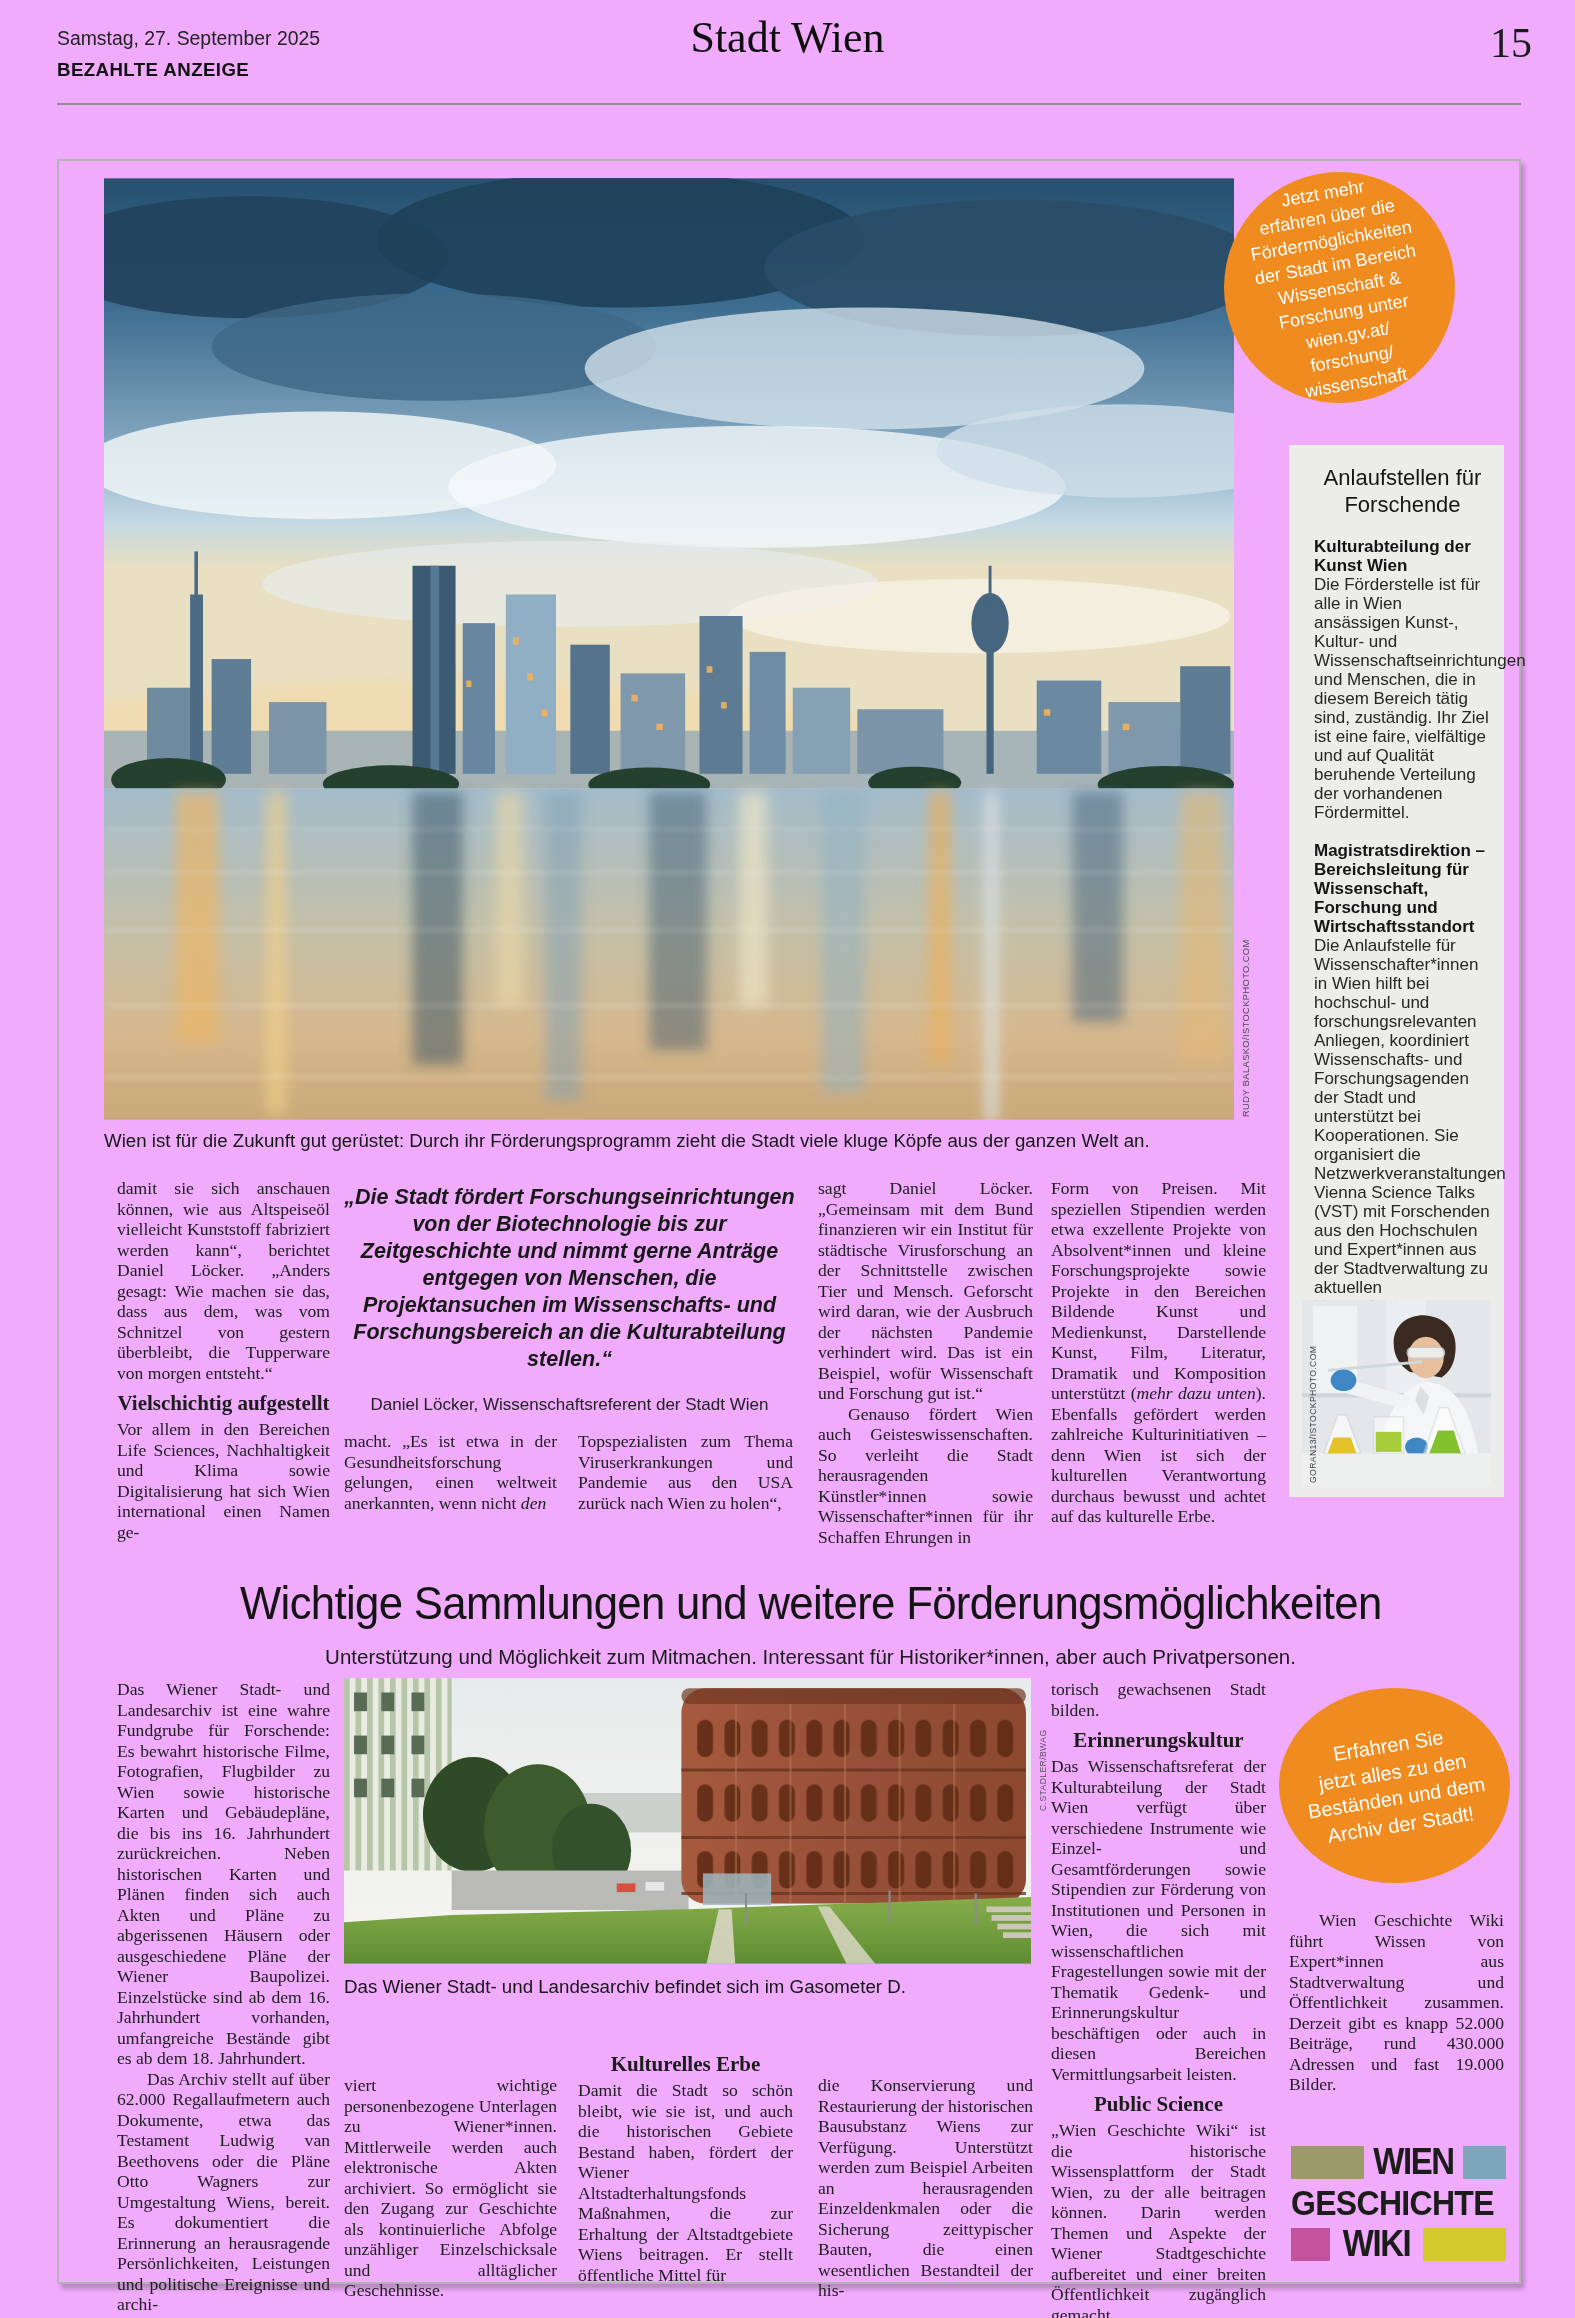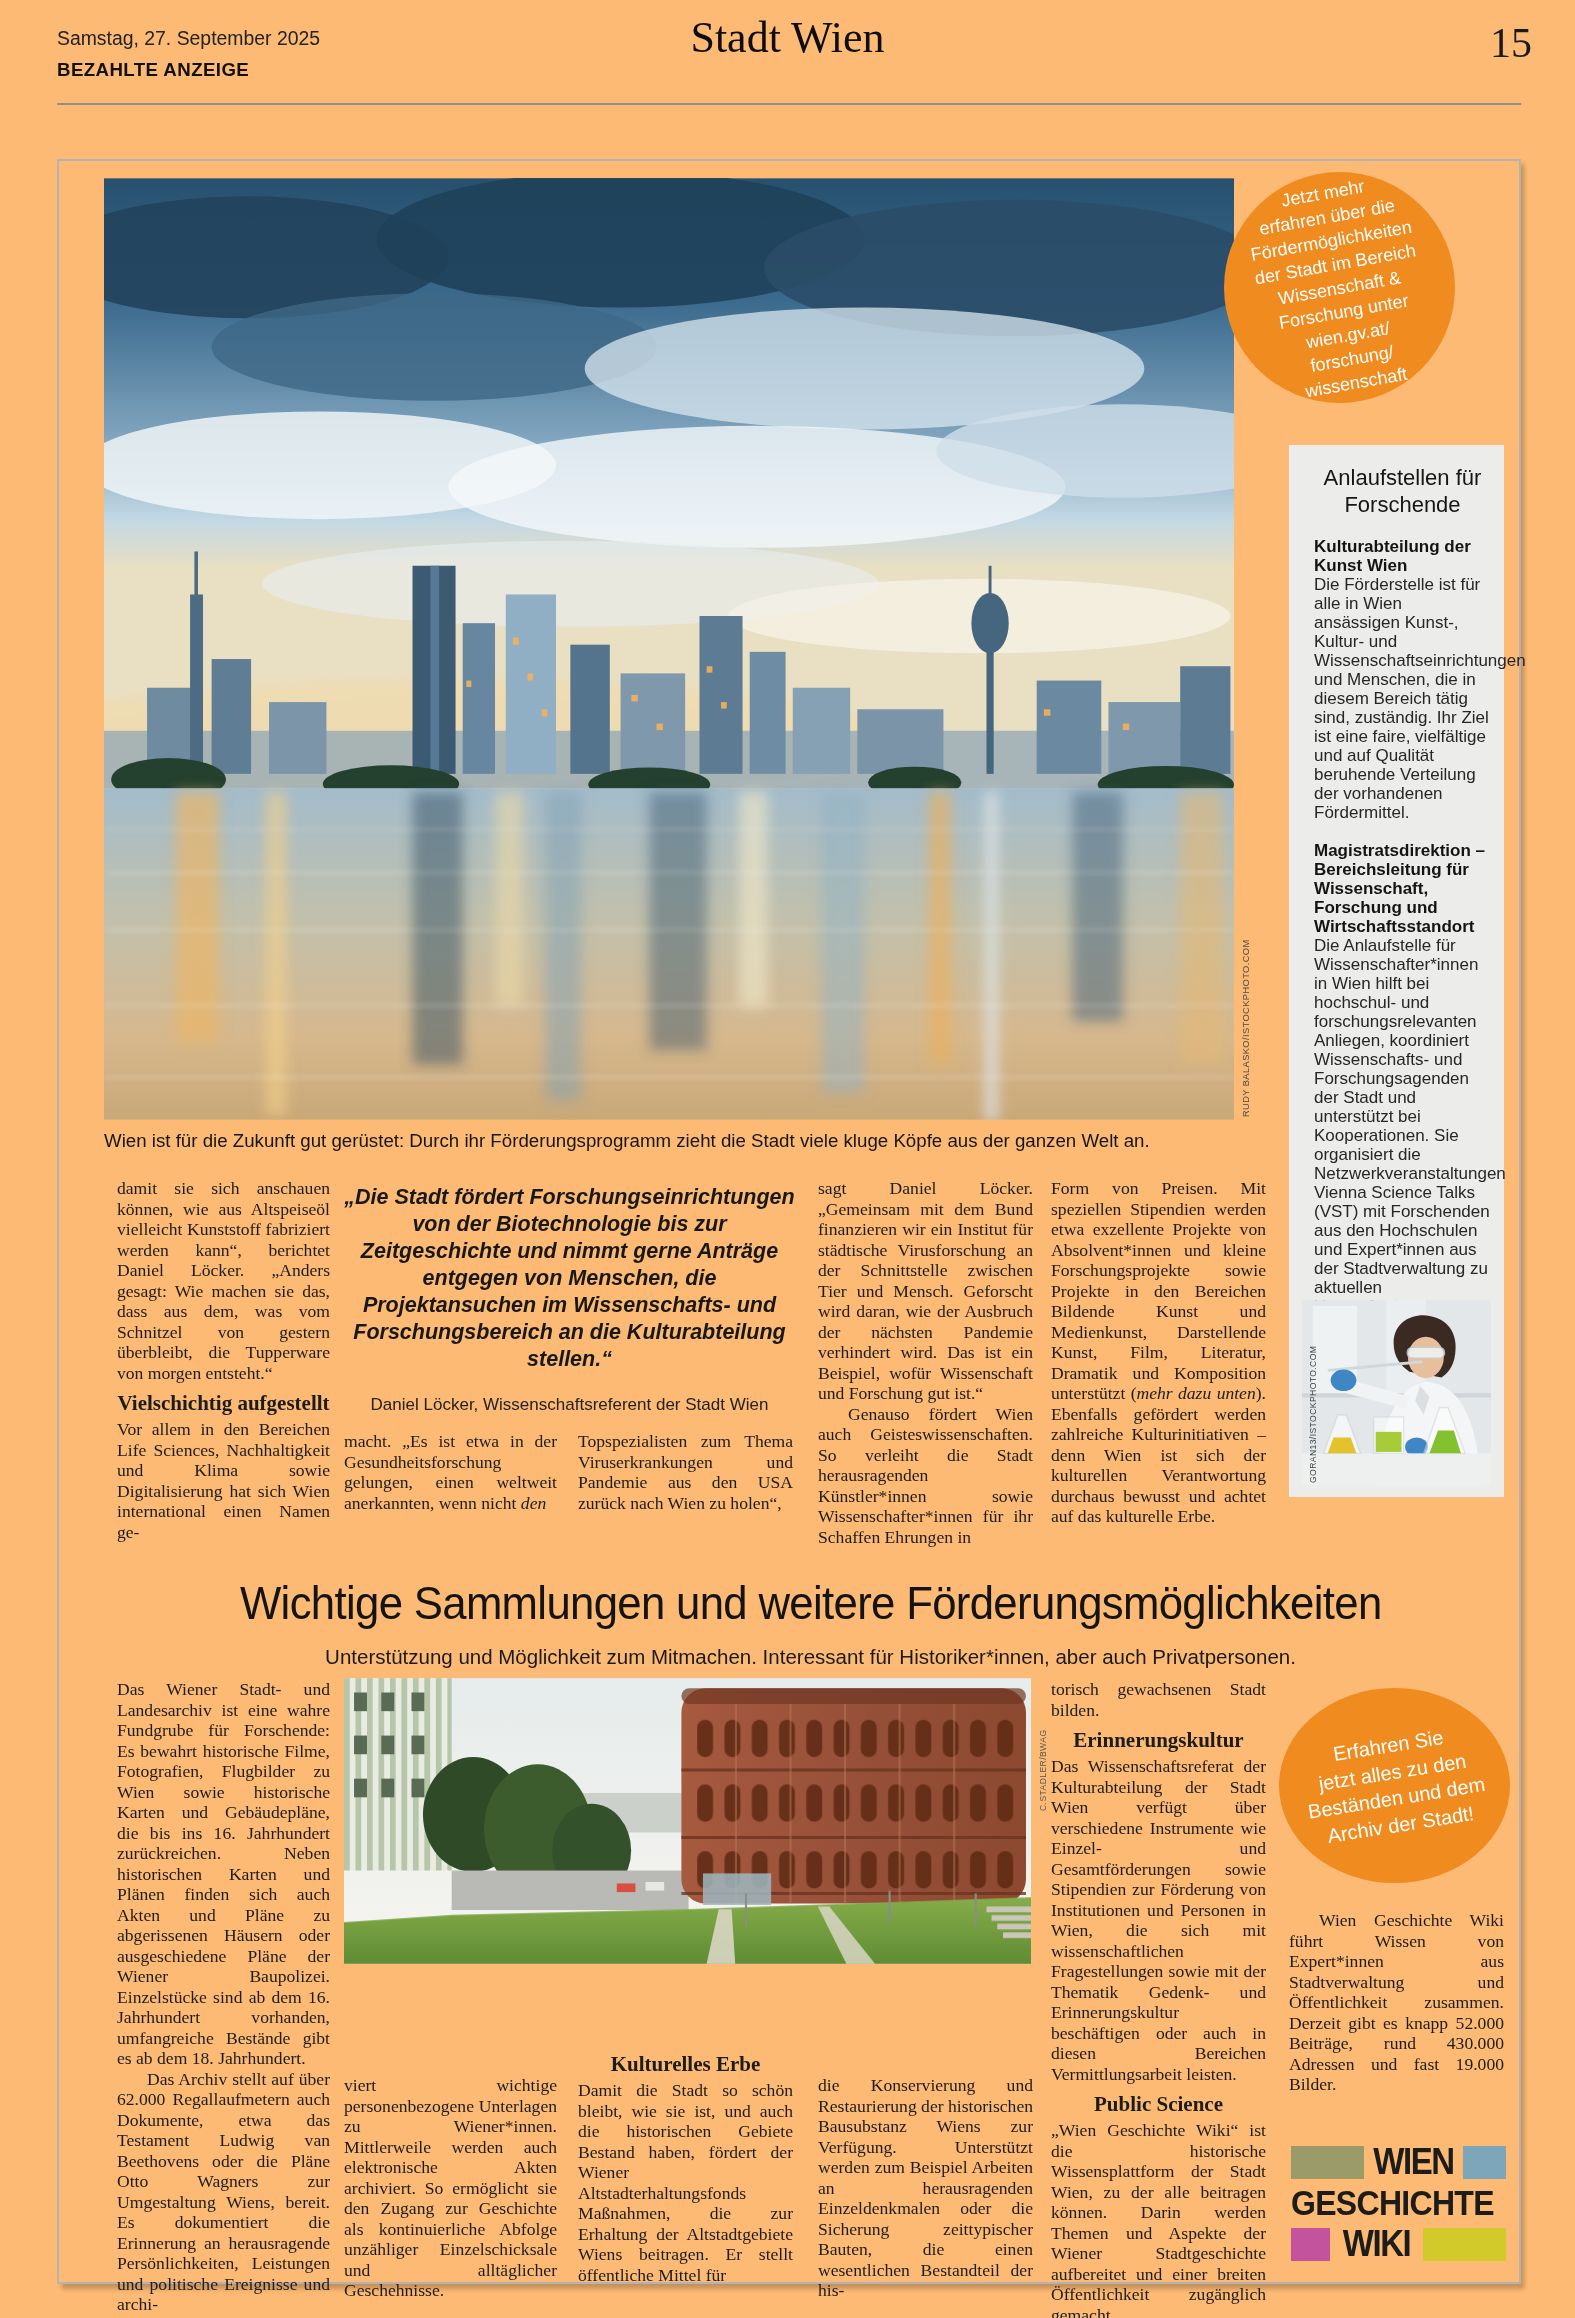--- a/index.html
+++ b/index.html
@@ -1,16 +1,16 @@
 <!DOCTYPE html>
 <html lang="de" style="font-size:11.5px"><head>
 <meta charset="utf-8">
 <style>
   html,body{margin:0;padding:0;background:#e9e9e9;}
-  .page{position:relative;width:1575px;height:2319px;background:#fdba74;
+  .page{position:relative;width:1575px;height:2319px;background:#f0abfc;
         font-family:"Liberation Sans",sans-serif;color:#1b1b1b;overflow:hidden;}
   .abs{position:absolute;}
 
   
   .date{left:57px;top:27px;font-size:19.4px;color:#222;}
   .adlabel{left:57px;top:59px;font-size:18.7px;font-weight:bold;letter-spacing:0.4px;color:#111;}
   .masthead{left:0;top:11.5px;width:100%;text-align:center;
             font-family:"Liberation Serif",serif;font-size:44px;color:#0d0d0d;}
   .pagenum{right:43px;top:18.7px;font-family:"Liberation Serif",serif;font-size:42px;color:#1a1a1a;}
   .header-rule{left:57px;top:103px;width:1464px;height:2.2px;background:#8f8f8f;}
@@ -365,20 +365,21 @@
         </g>
       <g fill="#cbc6b8">
           <rect x="895" y="318" width="62" height="8"></rect>
           <rect x="902" y="330" width="55" height="8"></rect>
           <rect x="910" y="342" width="47" height="8"></rect>
           <rect x="918" y="354" width="39" height="8"></rect>
         </g>
     </svg>
   </div>
   <div class="abs vcredit" style="left:1038px;top:1811px;font-size:8.6px;color:#555;">C.STADLER/BWAG</div>
+  <div class="abs gas-caption">Das Wiener Stadt- und Landesarchiv befindet sich im Gasometer D.</div>
 
   <div class="col serif" style="left:344px;top:2075px;">
     <p>viert wichtige personenbezogene Unterlagen zu Wiener*innen. Mittlerweile werden auch elektronische Akten archiviert. So ermöglicht sie den Zugang zur Geschichte als kontinuierliche Abfolge unzähliger Einzelschicksale und alltäglicher Geschehnisse.</p>
   </div>
   <div class="col serif" style="left:578px;top:2054px;width:215px;">
     <div class="subhead" style="margin-top:0;">Kulturelles Erbe</div>
     <p>Damit die Stadt so schön bleibt, wie sie ist, und auch die historischen Gebiete Bestand haben, fördert der Wiener Altstadterhaltungsfonds Maßnahmen, die zur Erhaltung der Altstadtgebiete Wiens beitragen. Er stellt öffentliche Mittel für</p>
   </div>
   <div class="col serif" style="left:818px;top:2075px;width:215px;">
     <p>die Konservierung und Restaurierung der historischen Bausubstanz Wiens zur Verfügung. Unterstützt werden zum Beispiel Arbeiten an herausragenden Einzeldenkmalen oder die Sicherung zeittypischer Bauten, die einen wesentlichen Bestandteil der his-</p>

